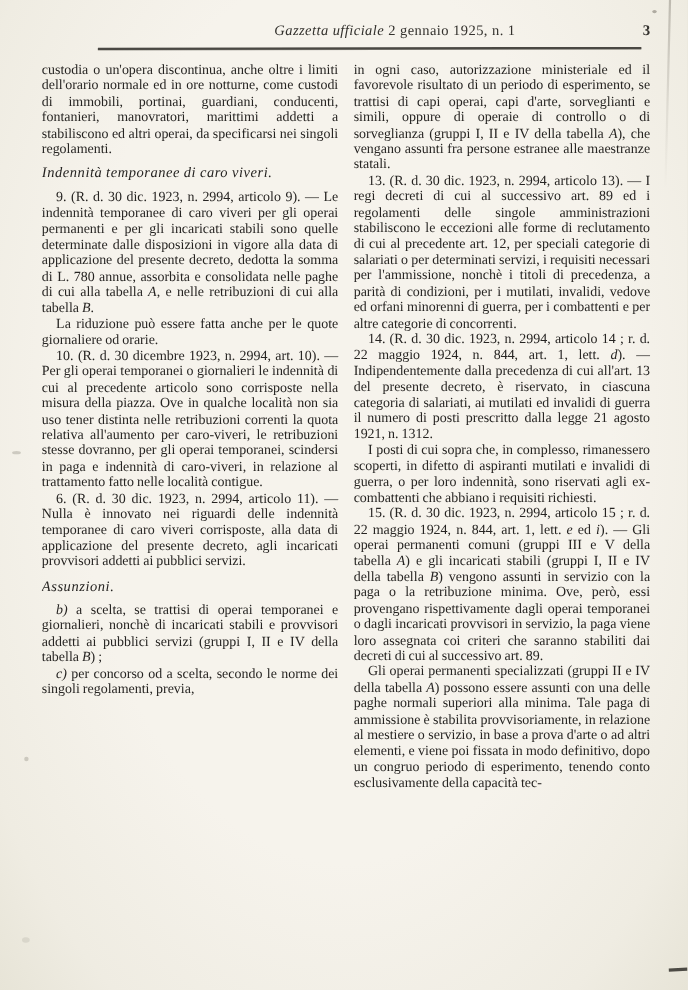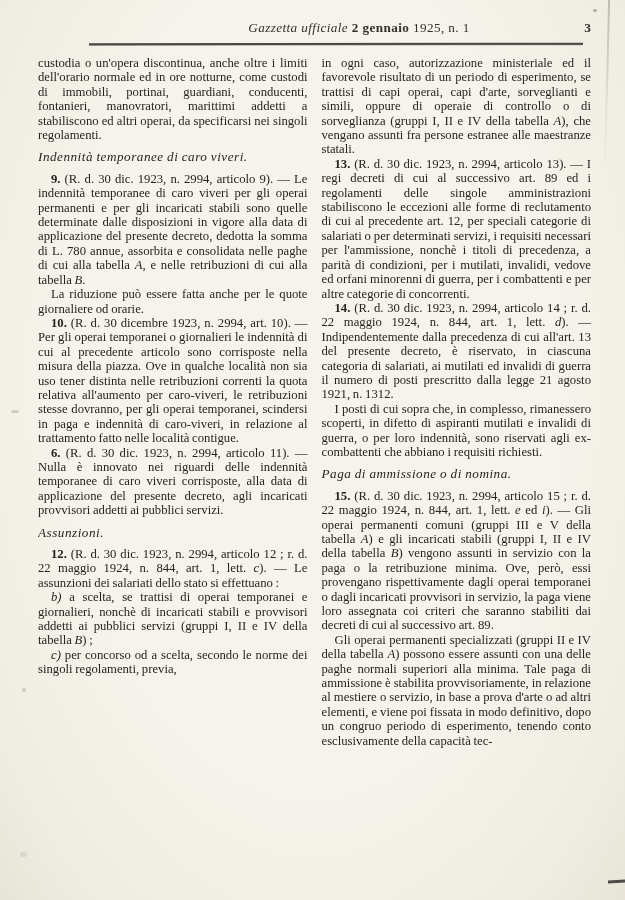--- a/index.html
+++ b/index.html
@@ -18,21 +18,21 @@
   }
   
   .hdr {
     position: absolute; top: 20px; left: 90px; width: 494px;
     text-align: center;
     font-size: 13.2px; letter-spacing: 0.4px;
     color: #33312d;
     white-space: nowrap;
   }
   .hdr .ti { font-style: italic; margin-left: 44px; }
-  .hdr .tb { font-weight: bold; }
+  .hdr .tb { font-weight: normal; }
   .pageno {
     position: absolute; top: 20px; right: 34px;
     font-size: 13.5px; font-weight: bold; color: #33312d;
   }
   .rule {
     position: absolute; top: 43px; left: 89px; width: 494px; height: 2px;
     background: #4a4843;
     box-shadow: 0 0.5px 0.5px rgba(60,58,50,0.5);
     transform: rotate(-0.08deg);
   }
@@ -55,21 +55,21 @@
   .para { margin: 0; text-indent: 13px; }
   .para.noind { text-indent: 0; }
   .sec-h {
     text-align: left;
     font-style: italic;
     font-size: 13.2px;
     margin: 8px 0 7px 0;
     text-indent: 0;
     letter-spacing: 0.5px;
   }
-  .b { font-weight: bold; }
+  .b { font-weight: normal; }
   .i { font-style: italic; }
   
   .crease {
     position: absolute; top: 0; right: 17px; width: 2px; height: 172px;
     background: linear-gradient(to bottom, rgba(110,105,95,0.38), rgba(110,105,95,0.12) 60%, rgba(110,105,95,0));
     transform: rotate(1.4deg);
   }
   .corner-dot {
     position: absolute; top: 9px; right: 28px; width: 4px; height: 3px;
     background: rgba(95,90,80,0.45); border-radius: 50%;
@@ -98,30 +98,28 @@
 
   <div class="columns">
     <div class="col">
         <p class="para noind"><span>custodia o un'opera discontinua, anche oltre i limiti dell'orario normale ed in ore notturne, come custodi di immobili, portinai, guardiani, conducenti, fontanieri, manovratori, marittimi addetti a stabiliscono ed altri operai, da specificarsi nei singoli regolamenti.</span></p>
         <div class="sec-h"><span class="i">Indennità temporanee di caro viveri.</span></div>
         <p class="para"><span class="b">9.</span><span> (R. d. 30 dic. 1923, n. 2994, articolo 9). — Le indennità temporanee di caro viveri per gli operai permanenti e per gli incaricati stabili sono quelle determinate dalle disposizioni in vigore alla data di applicazione del presente decreto, dedotta la somma di L. 780 annue, assorbita e consolidata nelle paghe di cui alla tabella </span><span class="i">A</span><span>, e nelle retribuzioni di cui alla tabella </span><span class="i">B</span><span>.</span></p>
         <p class="para"><span>La riduzione può essere fatta anche per le quote giornaliere od orarie.</span></p>
         <p class="para"><span class="b">10.</span><span> (R. d. 30 dicembre 1923, n. 2994, art. 10). — Per gli operai temporanei o giornalieri le indennità di cui al precedente articolo sono corrisposte nella misura della piazza. Ove in qualche località non sia uso tener distinta nelle retribuzioni correnti la quota relativa all'aumento per caro-viveri, le retribuzioni stesse dovranno, per gli operai temporanei, scindersi in paga e indennità di caro-viveri, in relazione al trattamento fatto nelle località contigue.</span></p>
         <p class="para"><span class="b">6.</span><span> (R. d. 30 dic. 1923, n. 2994, articolo 11). — Nulla è innovato nei riguardi delle indennità temporanee di caro viveri corrisposte, alla data di applicazione del presente decreto, agli incaricati provvisori addetti ai pubblici servizi.</span></p>
         <div class="sec-h"><span class="i">Assunzioni.</span></div>
-        <p class="para"><span class="b">12.</span><span> (R. d. 30 dic. 1923, n. 2994, articolo 12 ; r. d. 22 maggio 1924, n. 844, art. 1, lett. </span><span class="i">c</span><span>). — Le assunzioni dei salariati dello stato si effettuano :</span></p>
         <p class="para"><span class="i">b)</span><span> a scelta, se trattisi di operai temporanei e giornalieri, nonchè di incaricati stabili e provvisori addetti ai pubblici servizi (gruppi I, II e IV della tabella </span><span class="i">B</span><span>) ;</span></p>
         <p class="para"><span class="i">c)</span><span> per concorso od a scelta, secondo le norme dei singoli regolamenti, previa,</span></p>
       </div>
     <div class="col">
         <p class="para noind"><span>in ogni caso, autorizzazione ministeriale ed il favorevole risultato di un periodo di esperimento, se trattisi di capi operai, capi d'arte, sorveglianti e simili, oppure di operaie di controllo o di sorveglianza (gruppi I, II e IV della tabella </span><span class="i">A</span><span>), che vengano assunti fra persone estranee alle maestranze statali.</span></p>
         <p class="para"><span class="b">13.</span><span> (R. d. 30 dic. 1923, n. 2994, articolo 13). — I regi decreti di cui al successivo art. 89 ed i regolamenti delle singole amministrazioni stabiliscono le eccezioni alle forme di reclutamento di cui al precedente art. 12, per speciali categorie di salariati o per determinati servizi, i requisiti necessari per l'ammissione, nonchè i titoli di precedenza, a parità di condizioni, per i mutilati, invalidi, vedove ed orfani minorenni di guerra, per i combattenti e per altre categorie di concorrenti.</span></p>
         <p class="para"><span class="b">14.</span><span> (R. d. 30 dic. 1923, n. 2994, articolo 14 ; r. d. 22 maggio 1924, n. 844, art. 1, lett. </span><span class="i">d</span><span>). — Indipendentemente dalla precedenza di cui all'art. 13 del presente decreto, è riservato, in ciascuna categoria di salariati, ai mutilati ed invalidi di guerra il numero di posti prescritto dalla legge 21 agosto 1921, n. 1312.</span></p>
         <p class="para"><span>I posti di cui sopra che, in complesso, rimanessero scoperti, in difetto di aspiranti mutilati e invalidi di guerra, o per loro indennità, sono riservati agli ex-combattenti che abbiano i requisiti richiesti.</span></p>
-        <div class="sec-h"><span class="i">Paga di ammissione o di nomina.</span></div>
         <p class="para"><span class="b">15.</span><span> (R. d. 30 dic. 1923, n. 2994, articolo 15 ; r. d. 22 maggio 1924, n. 844, art. 1, lett. </span><span class="i">e</span><span> ed </span><span class="i">i</span><span>). — Gli operai permanenti comuni (gruppi III e V della tabella </span><span class="i">A</span><span>) e gli incaricati stabili (gruppi I, II e IV della tabella </span><span class="i">B</span><span>) vengono assunti in servizio con la paga o la retribuzione minima. Ove, però, essi provengano rispettivamente dagli operai temporanei o dagli incaricati provvisori in servizio, la paga viene loro assegnata coi criteri che saranno stabiliti dai decreti di cui al successivo art. 89.</span></p>
         <p class="para"><span>Gli operai permanenti specializzati (gruppi II e IV della tabella </span><span class="i">A</span><span>) possono essere assunti con una delle paghe normali superiori alla minima. Tale paga di ammissione è stabilita provvisoriamente, in relazione al mestiere o servizio, in base a prova d'arte o ad altri elementi, e viene poi fissata in modo definitivo, dopo un congruo periodo di esperimento, tenendo conto esclusivamente della capacità tec-</span></p>
       </div>
   </div>
 
   <div class="crease"></div>
   <div class="corner-dot"></div>
   <div class="mark-br"></div>
   <div class="speck s1"></div>
   <div class="speck s2"></div>

